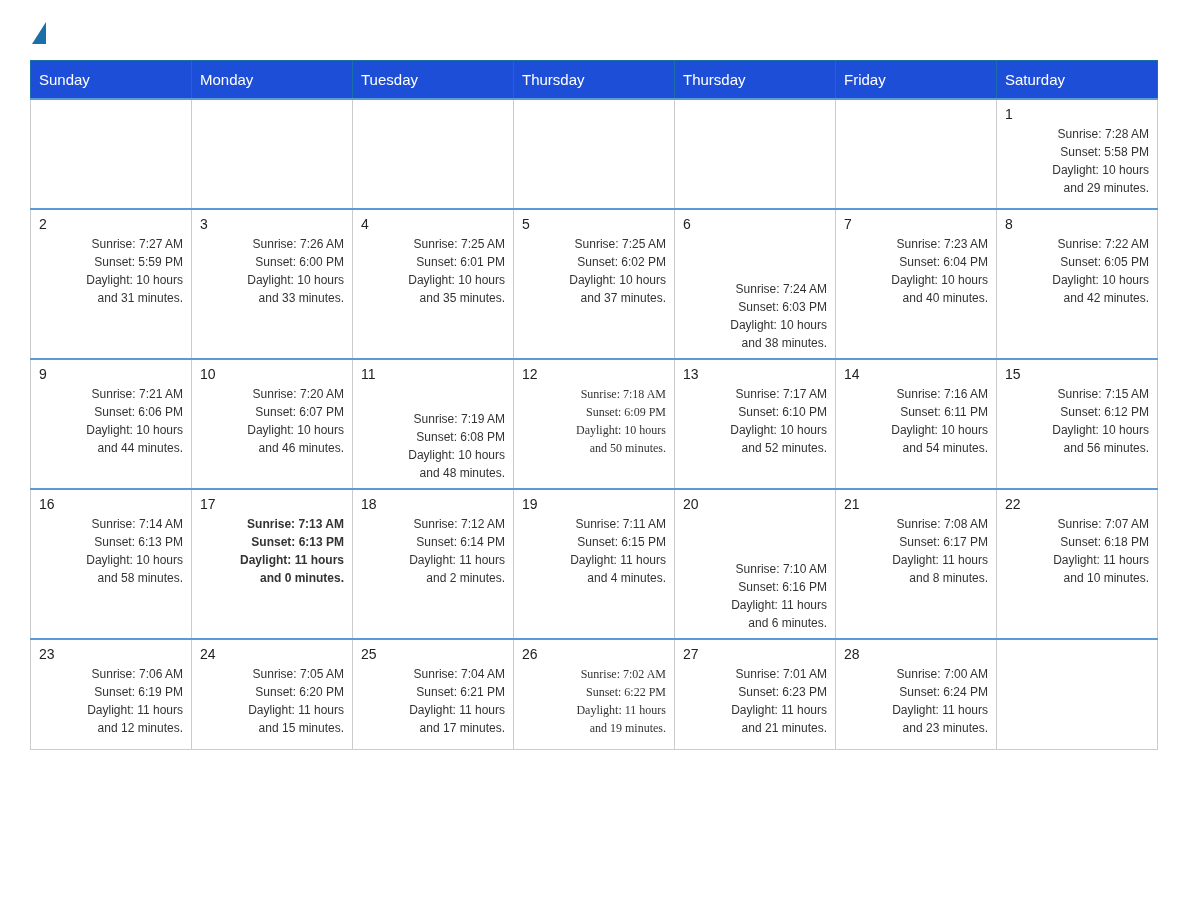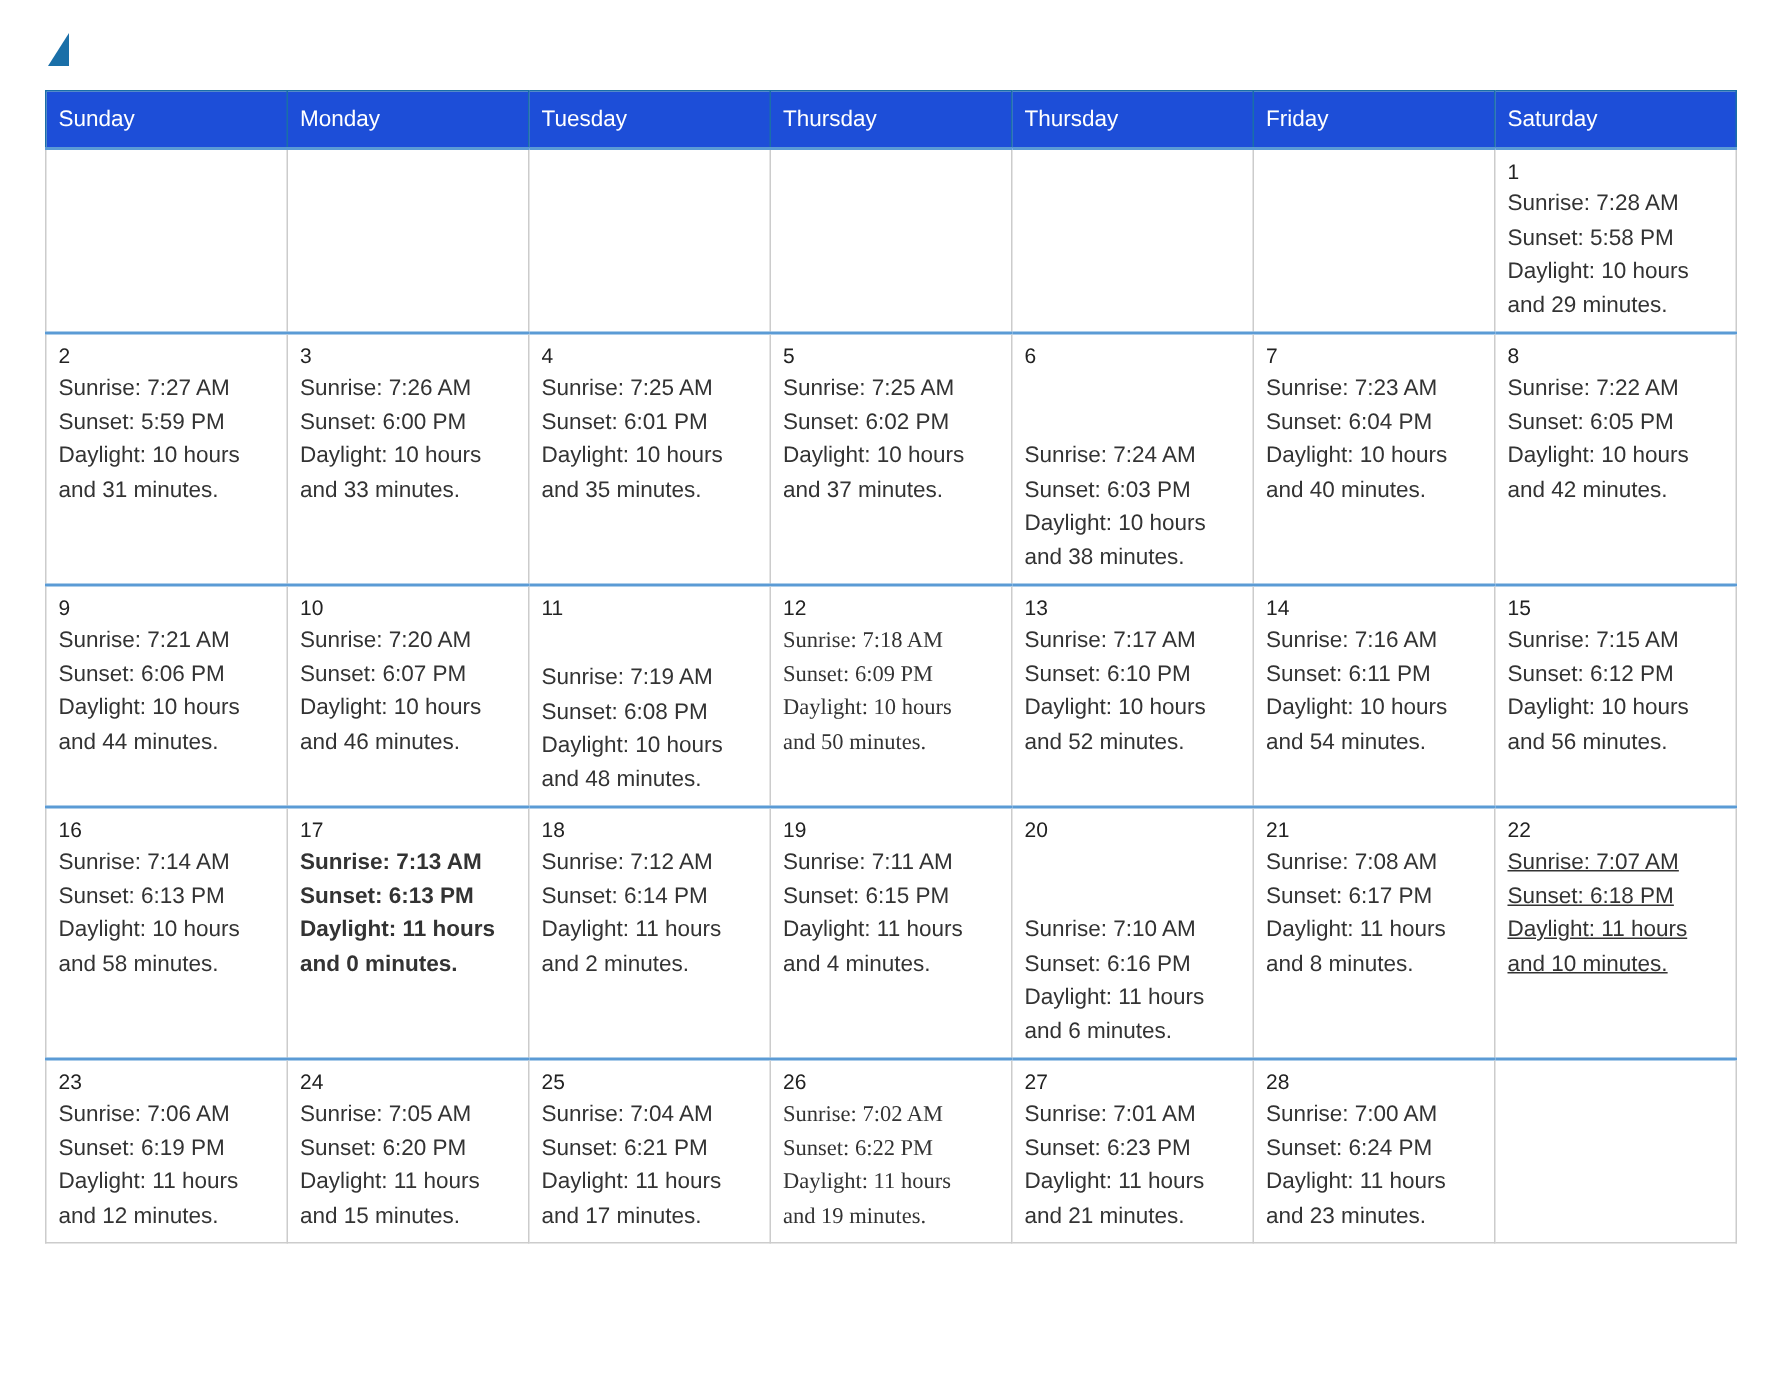--- a/index.html
+++ b/index.html
@@ -84,23 +84,24 @@
       background: #fff;
     }
     .day-number {
       font-size: 14px;
       font-weight: normal;
       color: #222;
       display: block;
       margin-bottom: 3px;
     }
     .day-info {
-      font-size: 15px;
+      font-size: 12px;
       line-height: 1.5;
       color: #333;
+      text-align: right;
     }
     .empty-cell {
       background: #f9f9f9;
     }
     .week-row td {
       border-top: 2px solid #5b9bd5;
     }
   </style>
 </head>
 <body>
@@ -287,21 +288,21 @@
         </td>
         <td>
           <span class="day-number">21</span>
           <div class="day-info" style="white-space: pre-line;">Sunrise: 7:08 AM
 Sunset: 6:17 PM
 Daylight: 11 hours
 and 8 minutes.</div>
         </td>
         <td>
           <span class="day-number">22</span>
-          <div class="day-info" style="white-space: pre-line; text-decoration: underline;">Sunrise: 7:07 AM
+          <div class="day-info" style="white-space: pre-line;">Sunrise: 7:07 AM
 Sunset: 6:18 PM
 Daylight: 11 hours
 and 10 minutes.</div>
         </td>
       </tr>
       <tr class="week-row">
         <td>
           <span class="day-number">23</span>
           <div class="day-info" style="white-space: pre-line;">Sunrise: 7:06 AM
 Sunset: 6:19 PM

